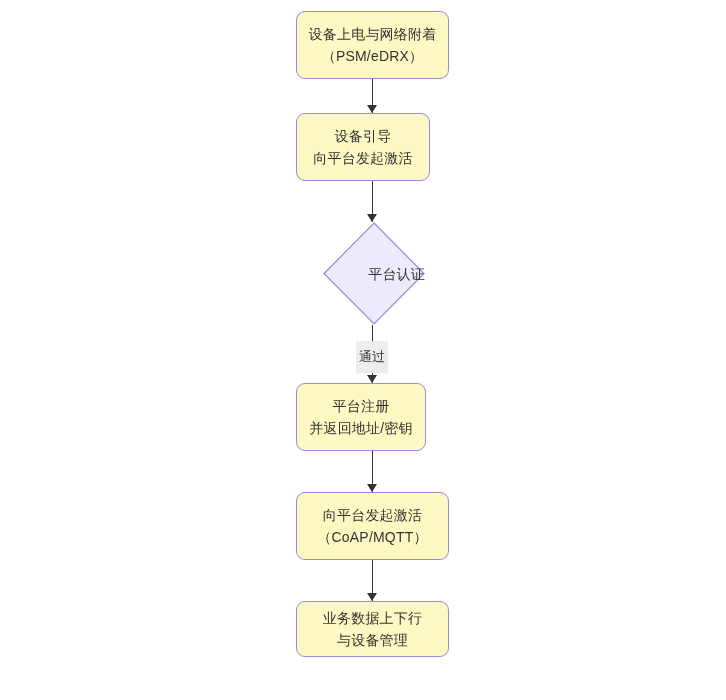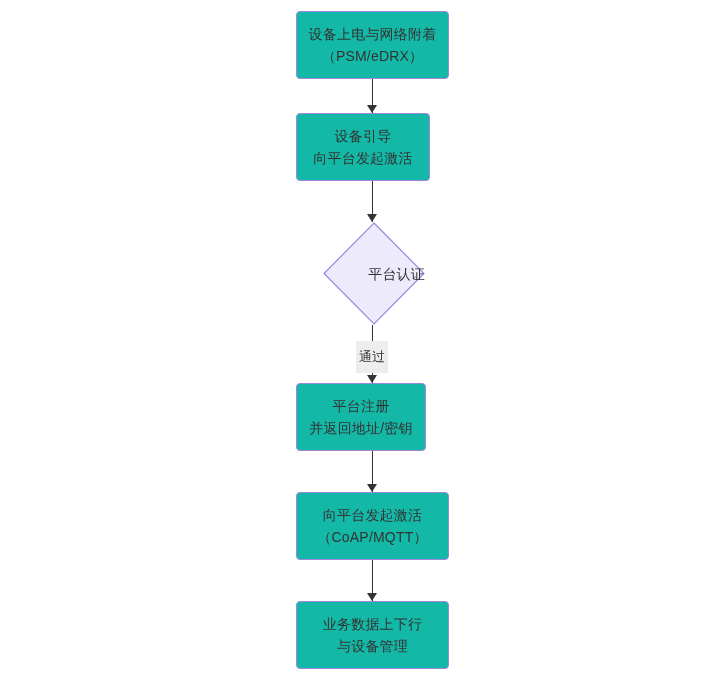--- a/index.html
+++ b/index.html
@@ -27,23 +27,23 @@
   .node {
     position: absolute;
     box-sizing: border-box;
     display: flex;
     align-items: center;
     justify-content: center;
     text-align: center;
   }
 
   .node-box {
-    background: #14b8a6;
+    background: #fef9c3;
     border: 1px solid #9E86E0;
-    border-radius: 4px;
+    border-radius: 9px;
   }
 
   .node-label {
     font-size: 14px;
     line-height: 22px;
     color: #333333;
     letter-spacing: 0.2px;
     white-space: pre-line;
     display: block;
   }
@@ -148,18 +148,18 @@
   <div class="node node-box" style="left:296px; top:492px; width:153px; height:68px;">
     <span class="node-label">向平台发起激活
 （CoAP/MQTT）</span>
   </div>
 
   <div class="edge" style="left:372px; top:560px;">
     <div class="edge-line" style="height:41px;"></div>
     <div class="arrowhead" style="top:33px;"></div>
   </div>
 
-  <div class="node node-box" style="left:296px; top:601px; width:153px; height:68px;">
+  <div class="node node-box" style="left:296px; top:601px; width:153px; height:56px;">
     <span class="node-label">业务数据上下行
 与设备管理</span>
   </div>
 
 </div>
 
 </body></html>

